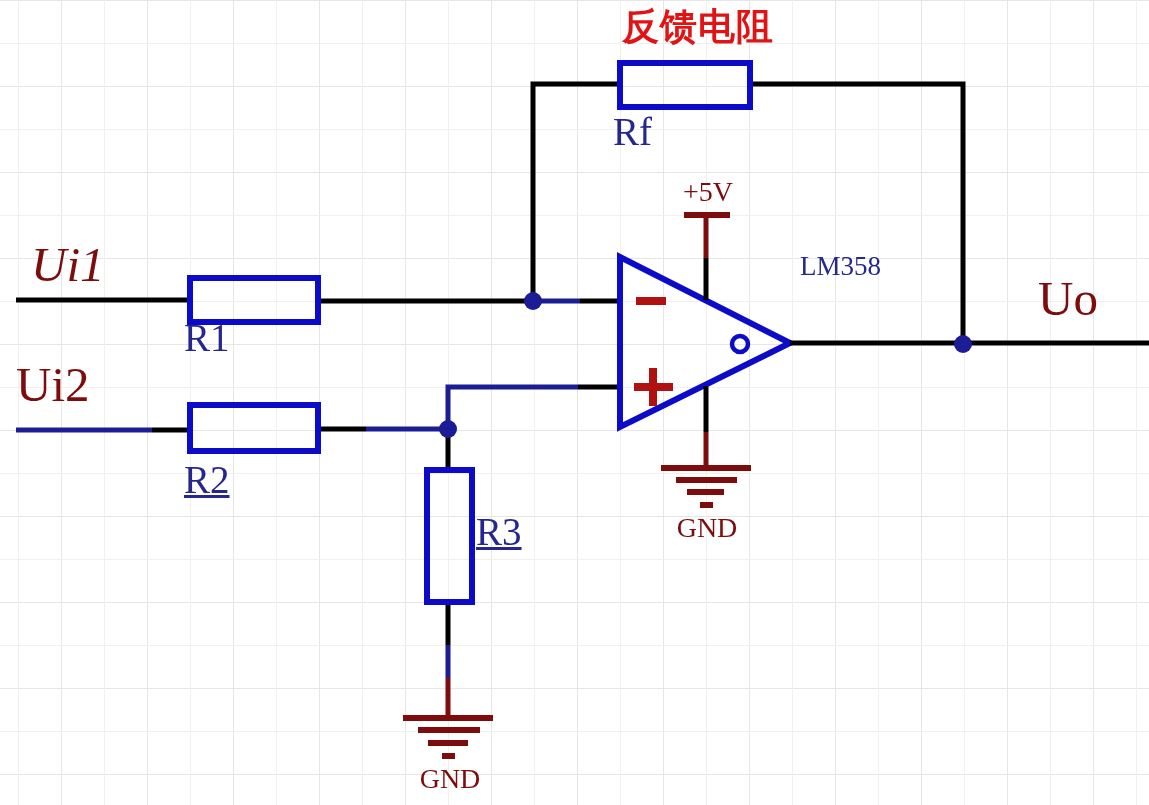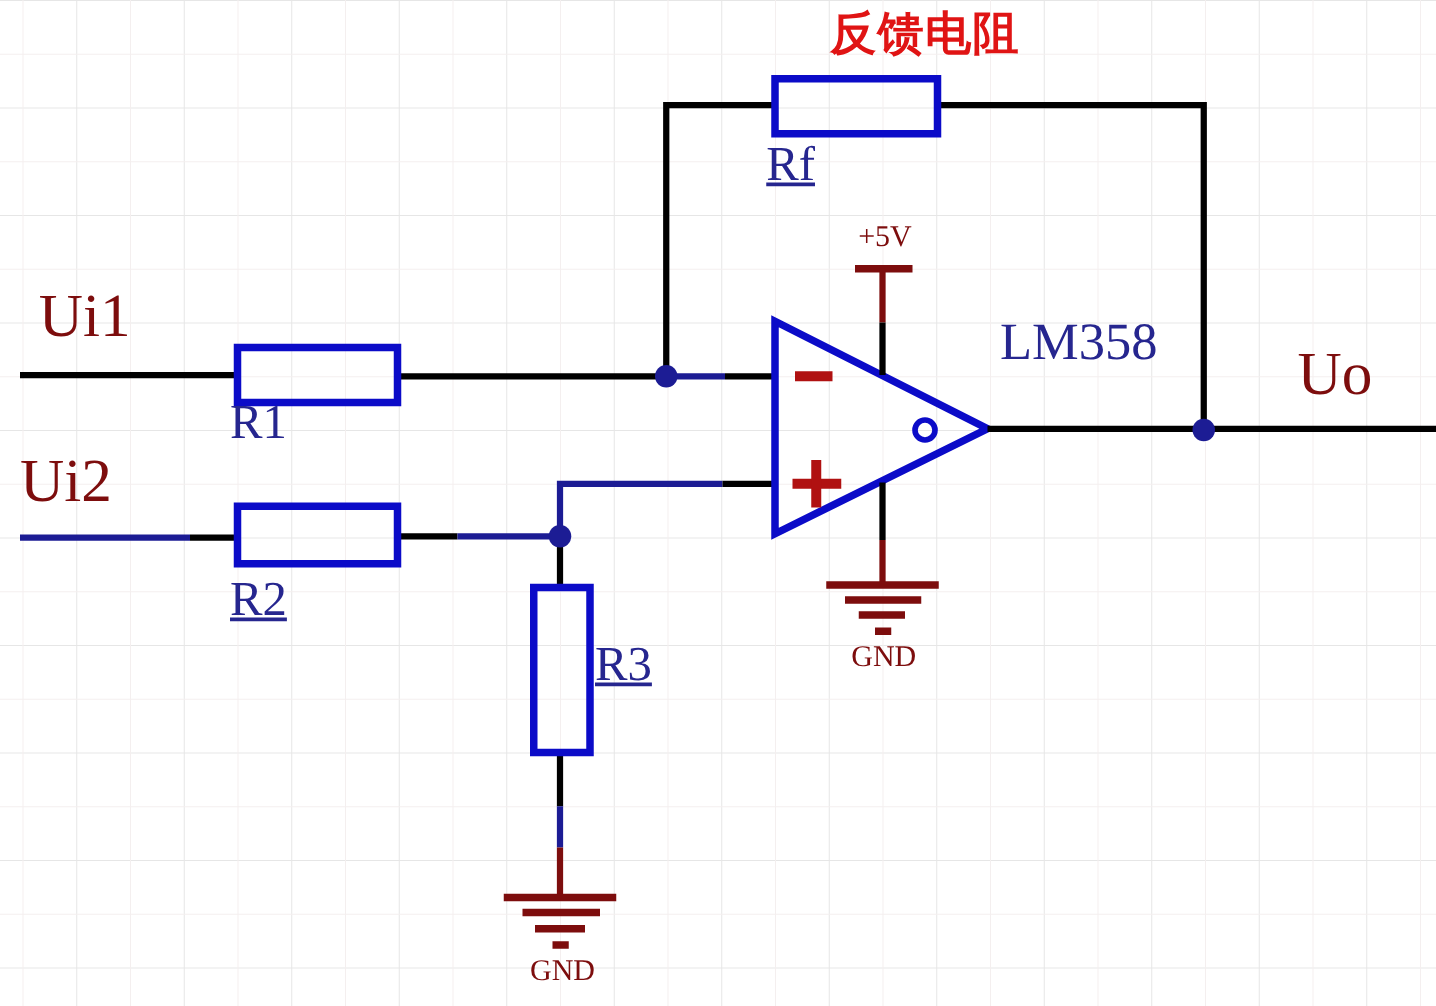--- a/index.html
+++ b/index.html
@@ -23,21 +23,21 @@
     font-family: "Liberation Serif", "DejaVu Serif", serif;
   }
   svg.wires { position: absolute; left: 0; top: 0; }
   .lbl {
     position: absolute;
     white-space: nowrap;
     line-height: 1;
     user-select: none;
   }
   .serif-navy  { color: #26268f; font-size: 39px; }
-  .serif-maroon{ color: #7d0d0d; font-size: 24px; }
+  .serif-maroon{ color: #7d0d0d; font-size: 28px; }
   .port {
     color: #7d0d0d; font-size: 49px;
   }
   .center-x { transform: translateX(-50%); }
   .title-red {
     color: #e01414;
     font-family: "DejaVu Sans", "Liberation Sans", sans-serif;
     font-weight: bold;
     font-size: 37px;
     letter-spacing: 1px;
@@ -115,37 +115,37 @@
       </g>
     </g>
 
     <line x1="790" y1="343" x2="1149" y2="343" stroke="#000000" stroke-width="5"></line>
 
     <circle cx="533" cy="301" r="9" fill="#1c1c94"></circle>
     <circle cx="448" cy="429" r="9" fill="#1c1c94"></circle>
     <circle cx="963" cy="344" r="9" fill="#1c1c94"></circle>
   </svg>
 
-  <div class="lbl title-red" style="left:622px; top:8px;margin-left:42px;">反馈电阻</div>
+  <div class="lbl title-red" style="left:622px; top:8px;">反馈电阻</div>
 
-  <div class="lbl serif-navy" style="left:613px; top:112px;text-decoration:underline;">Rf</div>
+  <div class="lbl serif-navy" style="left:613px; top:112px;">Rf</div>
 
   <div class="lbl serif-navy" style="left:184px; top:318px;">R1</div>
 
   <div class="lbl serif-navy" style="left:184px; top:460px;text-decoration:underline;">R2</div>
 
   <div class="lbl serif-navy" style="left:476px; top:512px;text-decoration:underline;">R3</div>
 
-  <div class="lbl serif-navy" style="left:800px; top:253px; font-size:42px;">LM358</div>
+  <div class="lbl serif-navy" style="left:800px; top:253px; font-size:27px;">LM358</div>
 
   <div class="lbl serif-maroon center-x" style="left:708px; top:178px;">+5V</div>
 
   <div class="lbl serif-maroon center-x" style="left:707px; top:514px;">GND</div>
 
   <div class="lbl serif-maroon center-x" style="left:450px; top:765px;">GND</div>
 
-  <div class="lbl port" style="left:31px; top:228px;">Ui1</div>
+  <div class="lbl port" style="left:31px; top:240px;font-style:italic;">Ui1</div>
 
   <div class="lbl port" style="left:16px; top:360px;">Ui2</div>
 
   <div class="lbl port" style="left:1038px; top:274px;">Uo</div>
 
 </div>
 
 </body></html>

